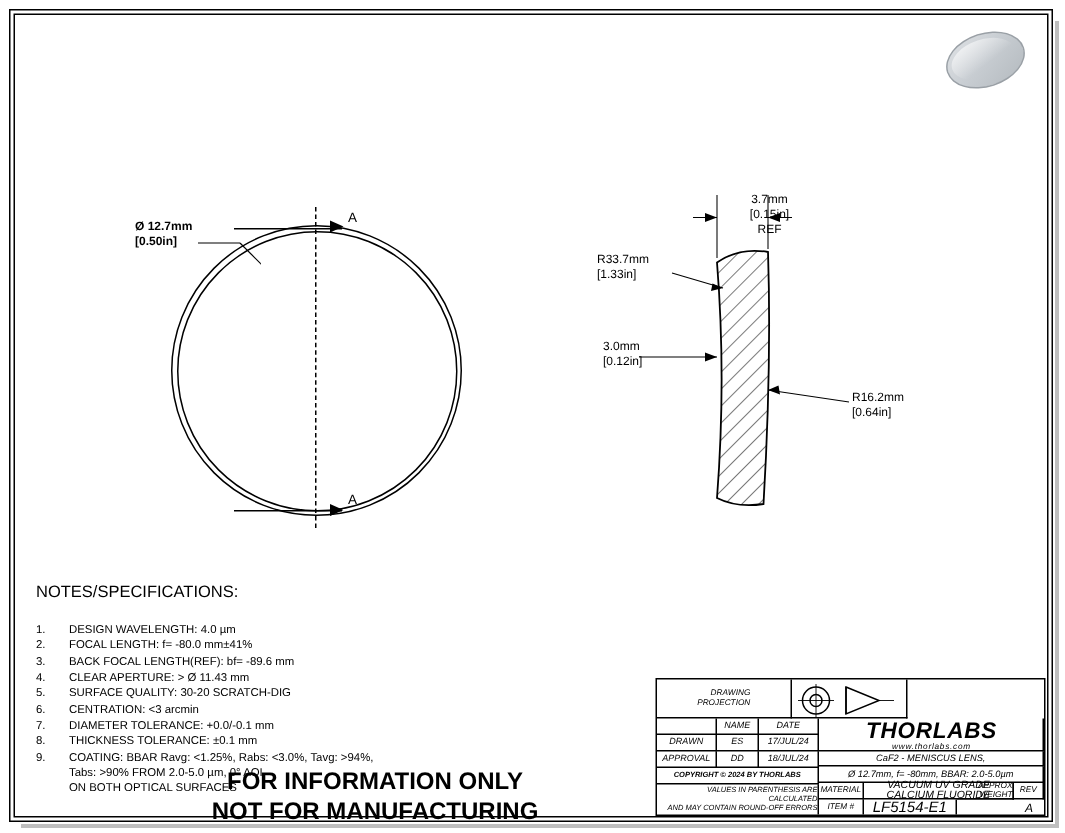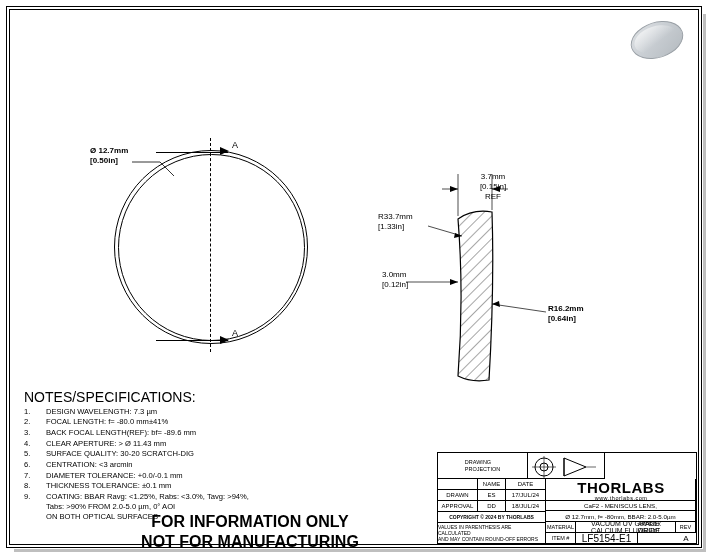--- a/index.html
+++ b/index.html
@@ -26,40 +26,40 @@
   .sect-a-bot{position:absolute;left:108px;top:212px;font-size:9px;}
   .sect-arrow-top{position:absolute;left:60px;top:12px;width:72px;height:1px;background:#000;}
   .sect-arrow-bot{position:absolute;left:60px;top:200px;width:72px;height:1px;background:#000;}
   .arrhead-t{position:absolute;left:124px;top:7px;width:0;height:0;border-left:9px solid #000;border-top:4px solid transparent;border-bottom:4px solid transparent;}
   .arrhead-b{position:absolute;left:124px;top:196px;width:0;height:0;border-left:9px solid #000;border-top:4px solid transparent;border-bottom:4px solid transparent;}
 
   .dimdia{position:absolute;left:-12px;top:4px;font-size:8px;line-height:1.25;white-space:nowrap;font-weight:bold;}
   .dialead{position:absolute;left:38px;top:22px;width:44px;height:28px;}
 
   
-  .sideview{position:absolute;left:396px;top:120px;width:250px;height:240px;margin-top:44px;}
+  .sideview{position:absolute;left:416px;top:120px;width:250px;height:240px;}
   .hatch-svg{position:absolute;left:0;top:0;}
   .lbl{position:absolute;font-size:8px;line-height:1.25;white-space:nowrap;}
   .lbl.c{text-align:center;}
 
   
   .notes{position:absolute;left:24px;top:388px;width:330px;font-size:7.6px;line-height:1.33;}
-  .notes .title{font-size:14px;margin-bottom:0;}
+  .notes .title{font-size:11px;margin-bottom:12px;}
   .notes table{border-collapse:collapse;}
   .notes td{vertical-align:top;padding:0 0 0.6px 0;font-size:7.6px;}
   .notes td.n{width:22px;}
   .disclaimer{position:absolute;left:130px;top:512px;width:240px;text-align:center;font-size:16px;font-weight:bold;line-height:1.28;}
 
   
   .tb{position:absolute;left:437px;top:452px;width:258px;height:90px;border:1px solid #000;font-size:6px;}
   .tb div{position:absolute;box-sizing:border-box;}
   .tb .cell{border-right:1px solid #000;border-bottom:1px solid #000;}
   .bb{border-bottom:1px solid #000;}
   .br{border-right:1px solid #000;}
-  .ctr{display:flex;align-items:center;justify-content:center;text-align:left;}
+  .ctr{display:flex;align-items:center;justify-content:center;text-align:right;font-style:italic;}
 
   .thor{font-family:"Liberation Sans",sans-serif;font-weight:bold;letter-spacing:.5px;}
   .proj-sym{position:absolute;}
   .tiny{font-size:5px;}
 </style>
 </head>
 <body>
 
 <div id="sheet">
   <div class="shadow"></div>
@@ -136,33 +136,33 @@
     <div class="lbl" style="left:-18px;top:48px;">
       <div>R33.7mm</div>
       <div>[1.33in]</div>
     </div>
 
     <div class="lbl" style="left:-14px;top:106px;">
       <div>3.0mm</div>
       <div>[0.12in]</div>
     </div>
 
-    <div class="lbl" style="left:152px;top:140px;font-weight:bold;">
+    <div class="lbl" style="left:152px;top:140px;">
       <div>R16.2mm</div>
       <div>[0.64in]</div>
     </div>
   </div>
 
   <div class="notes">
     <div class="title">NOTES/SPECIFICATIONS:</div>
     <table>
       <tbody>
           <tr>
             <td class="n">1.</td>
-            <td style="white-space:pre-line">DESIGN WAVELENGTH: 7.3 µm</td>
+            <td style="white-space:pre-line">DESIGN WAVELENGTH: 4.0 µm</td>
           </tr>
       <tr>
             <td class="n">2.</td>
             <td style="white-space:pre-line">FOCAL LENGTH: f= -80.0 mm±41%</td>
           </tr>
       <tr>
             <td class="n">3.</td>
             <td style="white-space:pre-line">BACK FOCAL LENGTH(REF): bf= -89.6 mm</td>
           </tr>
       <tr>

